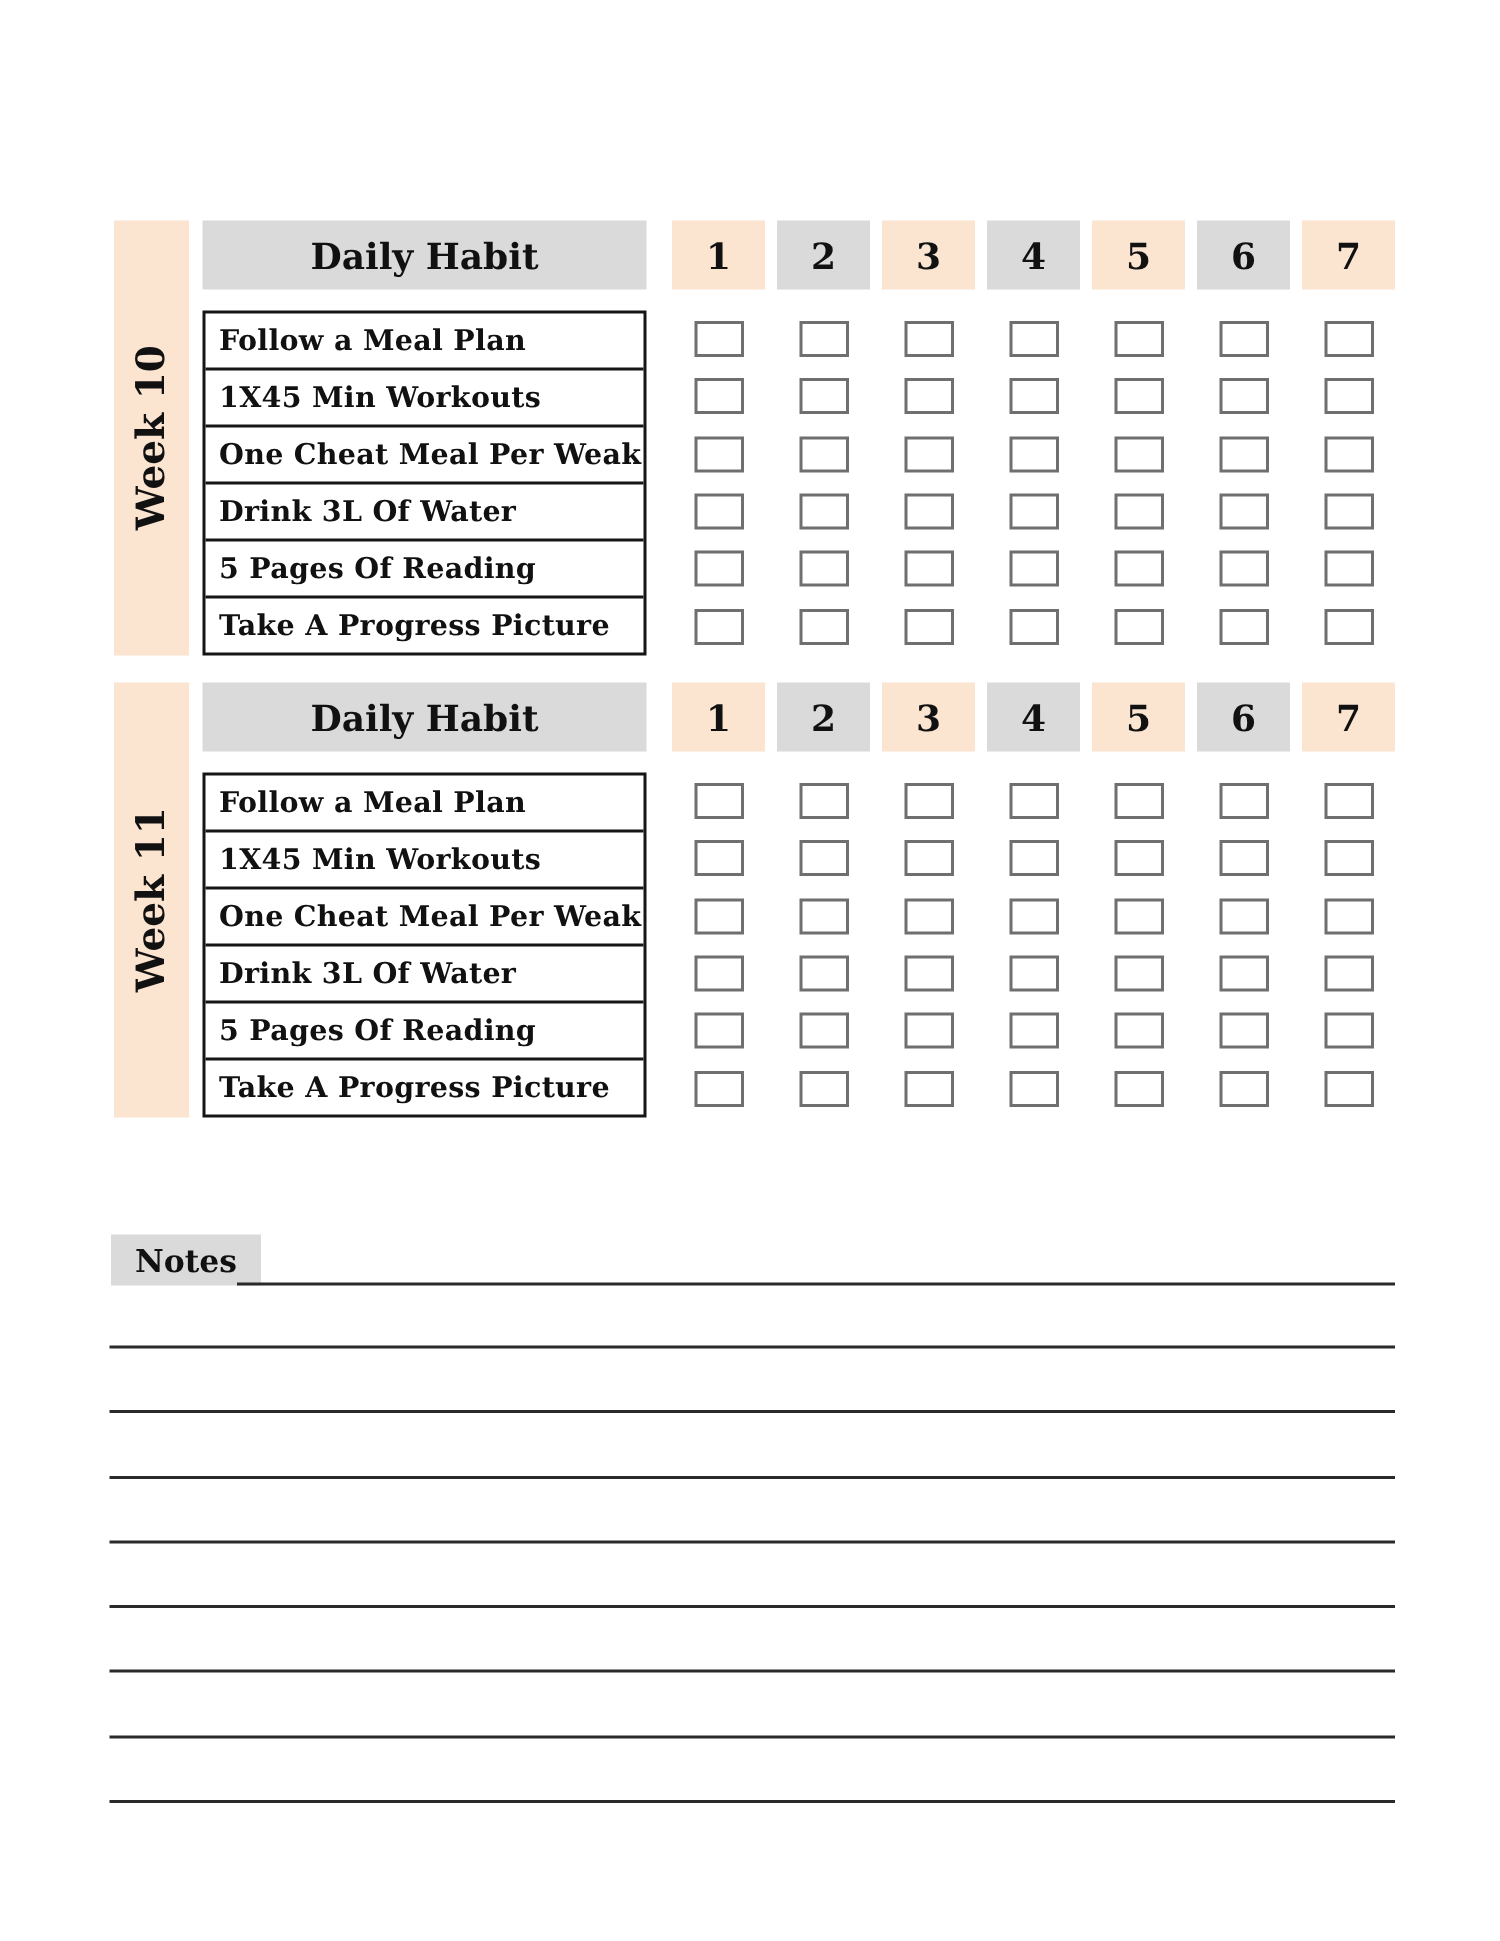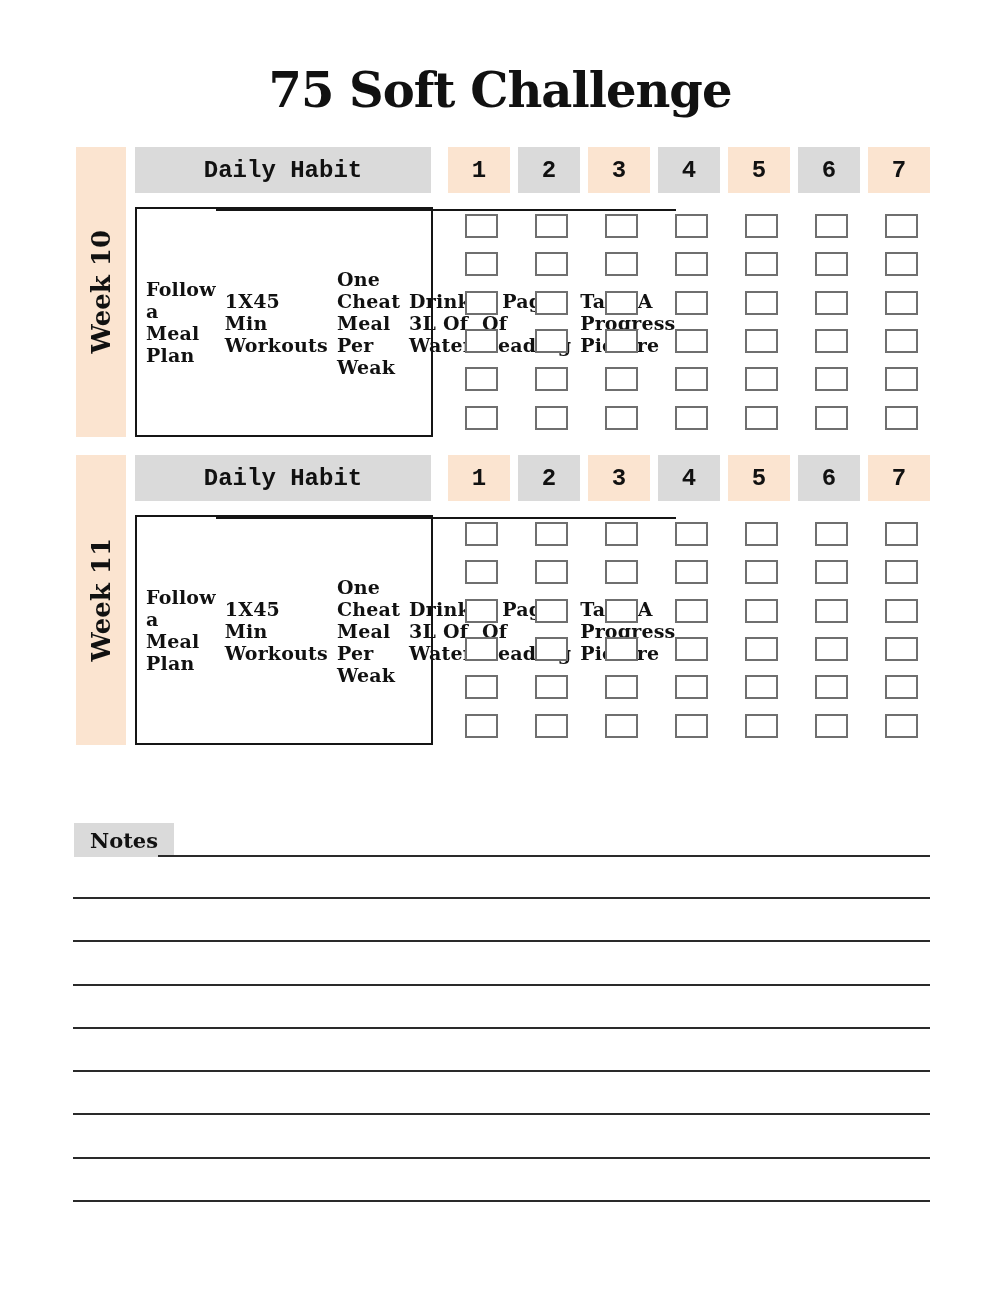--- a/index.html
+++ b/index.html
@@ -26,38 +26,38 @@
   .week.w11{top:455px;}
   .week-strip{
     position:absolute;left:0;top:0;width:50px;height:100%;
     background:var(--peach);display:flex;align-items:center;justify-content:center;
   }
   .week-label{
     writing-mode:vertical-rl;transform:rotate(180deg);
     font-weight:700;font-size:26px;white-space:nowrap;
   }
   .week-content{margin-left:59px;}
-  .header-row{display:flex;height:46px;font-family:Liberation Mono, monospace;}
+  .header-row{display:flex;height:46px;}
   .daily-habit{
     width:298px;background:var(--gray);
     display:flex;align-items:center;justify-content:center;
     font-size:24px;font-weight:700;
   }
   .day-cells{display:flex;margin-left:17px;gap:8px;}
   .day-cell{
     width:62px;height:46px;display:flex;align-items:center;justify-content:center;
     font-size:24px;font-weight:700;
   }
   .c-peach{background:var(--peach);}
   .c-gray{background:var(--gray);}
   .body-row{display:flex;margin-top:14px;}
   .habit-table{
     width:298px;height:230px;box-sizing:border-box;
     border:2px solid var(--border-dark);
-    display:flex;background:#fff;
+    display:flex;flex-direction:column;background:#fff;
   }
   .habit-row{
     flex:1;display:flex;align-items:center;padding-left:9px;
     font-size:19px;font-weight:700;border-top:2px solid var(--border-dark);
     letter-spacing:0.2px;
   }
   .habit-row:first-child{border-top:none;}
   .checkbox-grid{
     margin-left:17px;height:230px;
     display:grid;grid-template-columns:repeat(7,62px);
@@ -80,21 +80,20 @@
     border-top:2px solid var(--line);
   }
   .note-lines{position:absolute;left:73px;top:897px;width:857px;}
   .note-line{height:0;border-top:2px solid var(--line);margin-bottom:41.3px;}
 </style>
 </head>
 <body>
 
 <div class="page">
 
-  <h1 class="title">75 Soft Challenge</h1>
 
   <section class="week w10">
     <div class="week-strip">
       <span class="week-label">Week 10</span>
     </div>
     <div class="week-content">
       <div class="header-row">
         <div class="daily-habit">Daily Habit</div>
         <div class="day-cells">
             <div class="day-cell c-peach">1</div>

